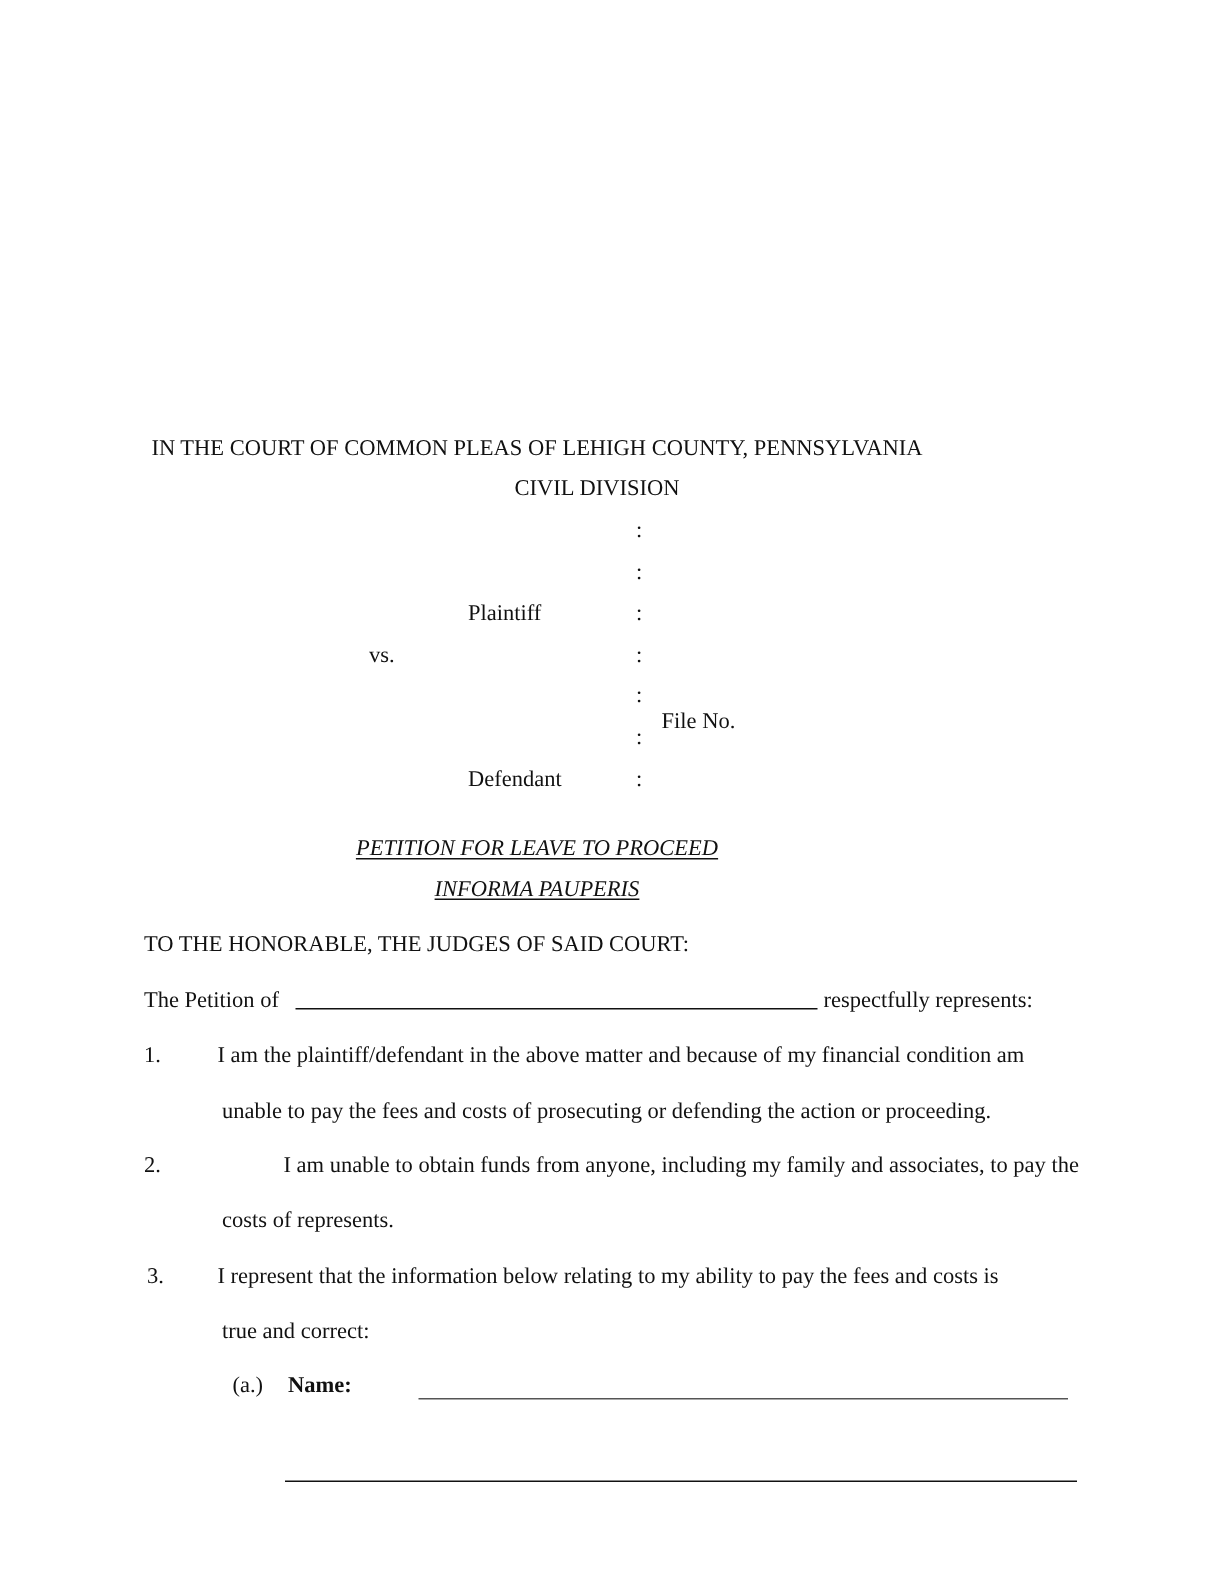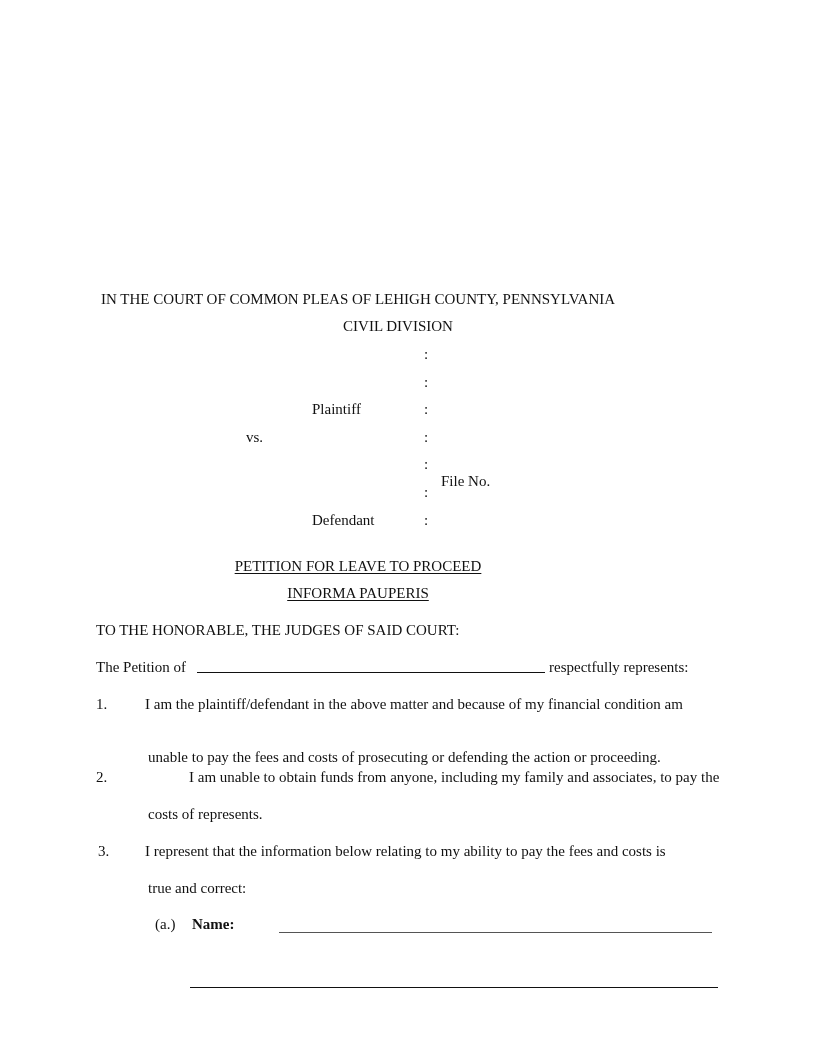--- a/index.html
+++ b/index.html
@@ -1,20 +1,20 @@
 <!DOCTYPE html>
 <html><head>
   <meta charset="utf-8">
   <style>
     html, body { margin: 0; padding: 0; background: #ffffff; }
     body { width: 816px; height: 1056px; position: relative; overflow: hidden;
            font-family: "Liberation Serif", "DejaVu Serif", serif; color: #111; font-size: 15px; }
     .t { position: absolute; white-space: nowrap; line-height: 18px; }
     .c { left: 0; width: 716px; text-align: center; }
-    .u { text-decoration: underline; text-underline-offset: 2px; }
+    .u { text-decoration: underline; text-underline-offset: 2px; font-style: italic; }
     .rule { position: absolute; height: 0; border-top: 1.5px solid #111; }
     .rule.grey { border-top: 1.5px solid #555; }
   </style>
 </head>
 <body>
 
 <div>
   <div class="t c" style="top:290px;">IN THE COURT OF COMMON PLEAS OF LEHIGH COUNTY, PENNSYLVANIA</div>
   <div class="t c" style="top:317px;margin-left:40px;">CIVIL DIVISION</div>
 
@@ -39,21 +39,21 @@
 <div>
   <div class="t" style="left:96px; top:621px;">TO THE HONORABLE, THE JUDGES OF SAID COURT:</div>
 
   <div class="t" style="left:96px; top:658px;">The Petition of</div>
   <div class="rule" style="left:197px; top:672px; width:348px;"></div>
   <div class="t" style="left:549px; top:658px;">respectfully represents:</div>
 
   <div>
     <div class="t" style="left:96px; top:695px;">1.</div>
     <div class="t" style="left:145px; top:695px;text-align:center;">I am the plaintiff/defendant in the above matter and because of my financial condition am</div>
-    <div class="t" style="left:148px; top:732px;margin-top:16px;">unable to pay the fees and costs of prosecuting or defending the action or proceeding.</div>
+    <div class="t" style="left:148px; top:732px;">unable to pay the fees and costs of prosecuting or defending the action or proceeding.</div>
   </div>
 
   <div>
     <div class="t" style="left:96px; top:768px;">2.</div>
     <div class="t" style="left:145px; top:768px;margin-left:44px;">I am unable to obtain funds from anyone, including my family and associates, to pay the</div>
     <div class="t" style="left:148px; top:805px;">costs of represents.</div>
   </div>
 
   <div>
     <div class="t" style="left:98px; top:842px;">3.</div>

